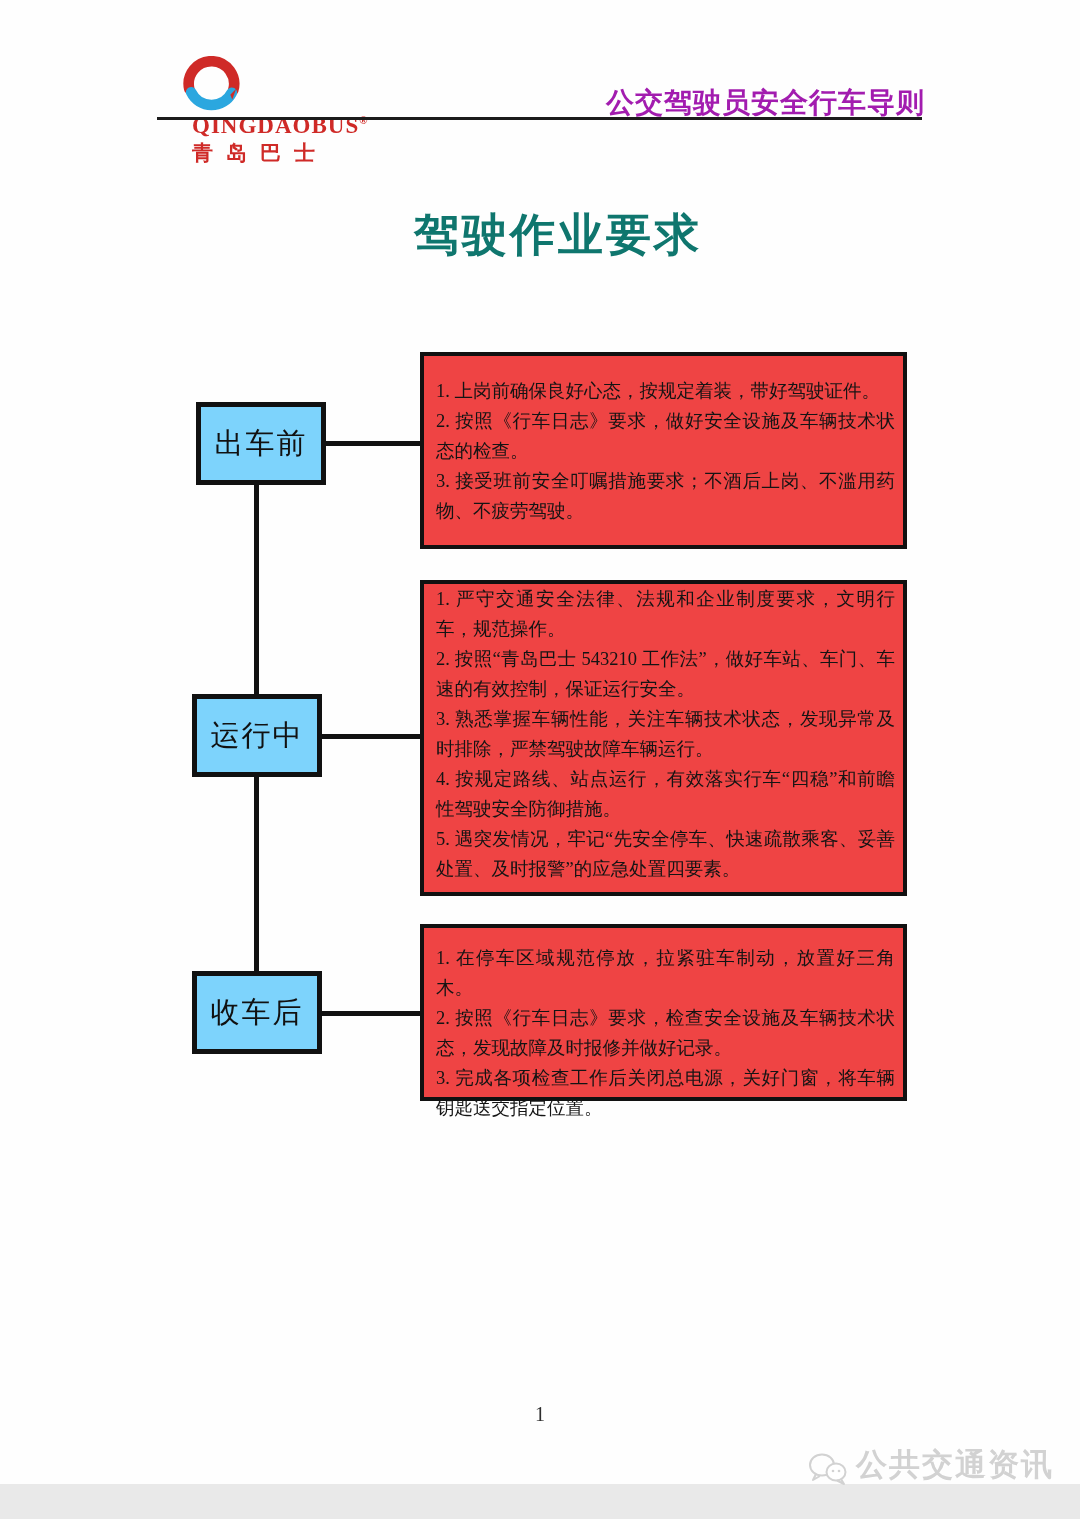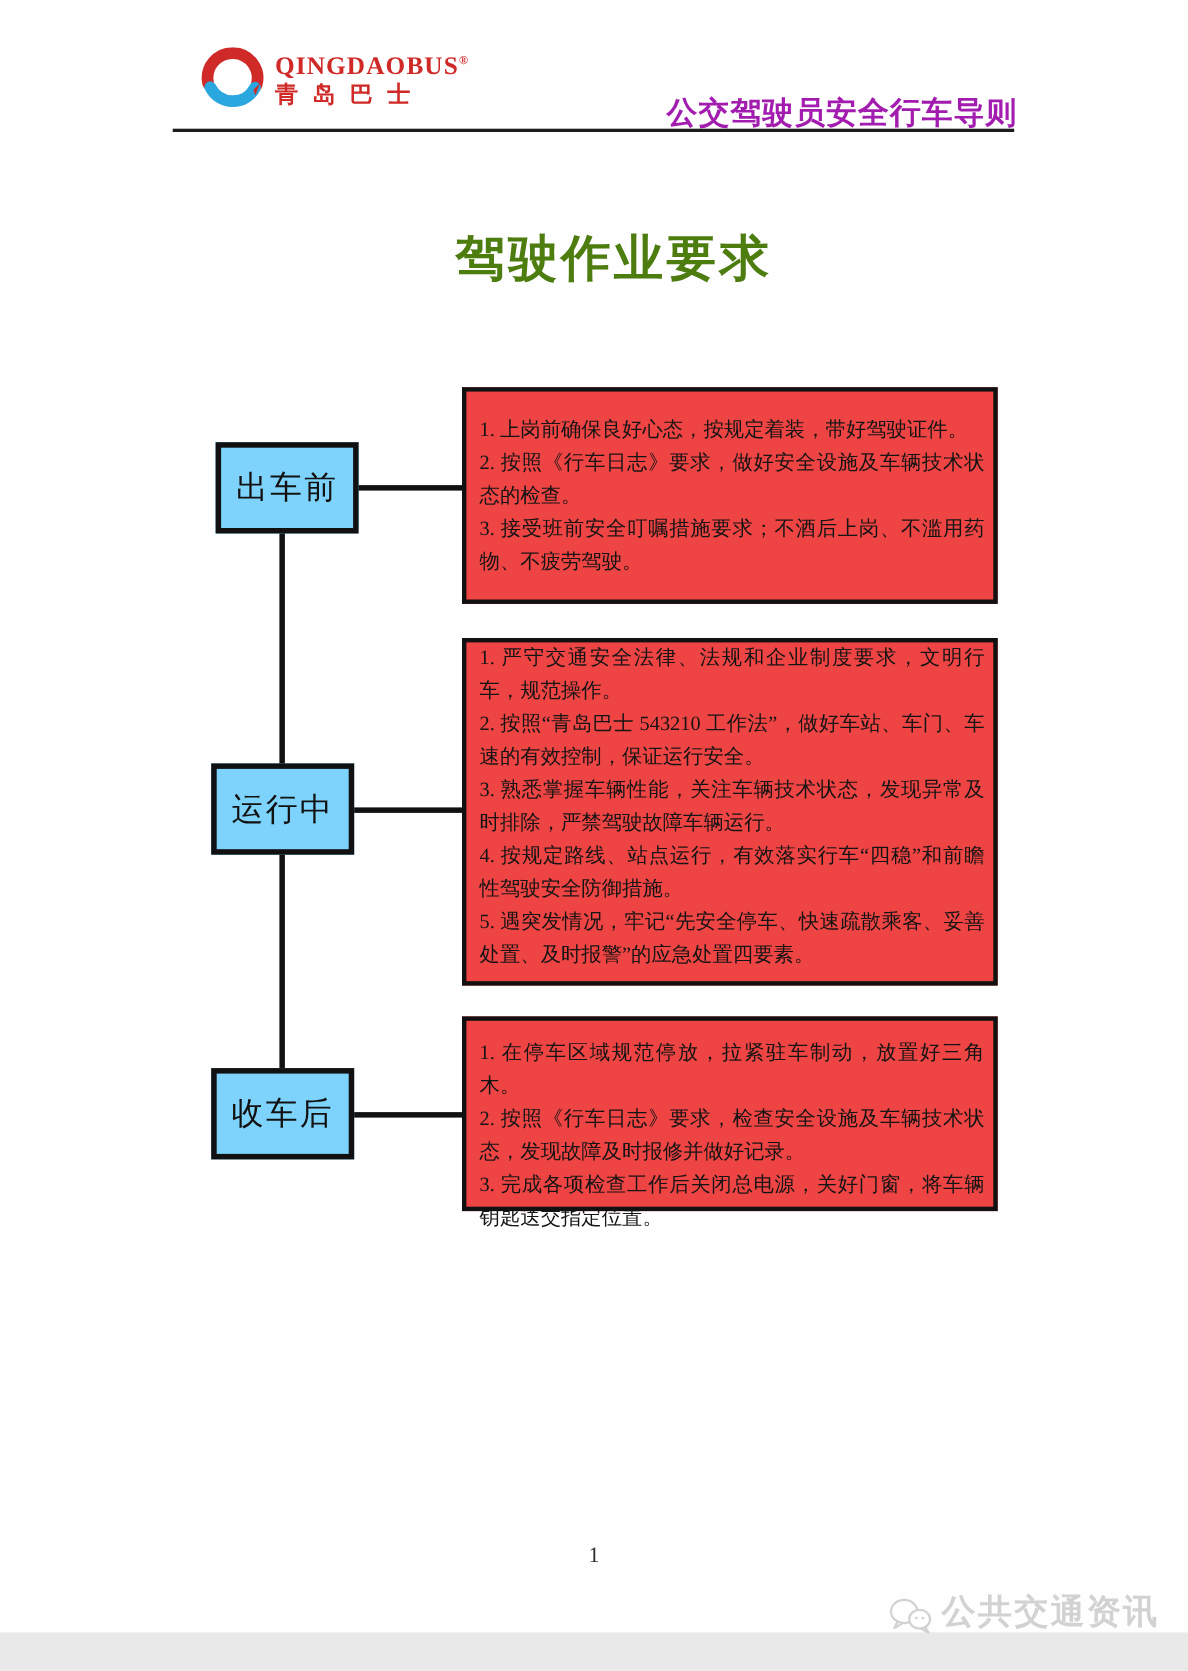--- a/index.html
+++ b/index.html
@@ -5,21 +5,21 @@
   html,body{margin:0;padding:0;background:#ffffff;}
   .page{
     position:relative;
     width:1080px;height:1519px;
     background:#fefefe;
     overflow:hidden;
     font-family:"Liberation Serif","DejaVu Serif",serif;
     color:#1a1a1a;
   }
   
-  .logo{position:absolute;left:182px;top:43px;display:flex;align-items:center;}
+  .logo{position:absolute;left:182px;top:56px;display:flex;align-items:flex-start;flex-direction:column;}
   .logo-icon{width:58px;height:58px;display:block;}
   .logo-text{margin-left:10px;line-height:1;}
   .brand-en{
     font-family:"Liberation Serif","DejaVu Serif",serif;
     font-weight:bold;font-size:23px;color:#cf2a27;letter-spacing:1px;
   }
   .brand-en sup{font-size:11px;vertical-align:super;}
   .brand-cn{
     margin-top:5px;
     font-family:"Liberation Sans","DejaVu Sans",sans-serif;
@@ -32,21 +32,21 @@
     font-size:28px;font-weight:600;color:#a21caf;letter-spacing:1px;
   }
   .header-rule{
     position:absolute;left:157px;top:117px;width:765px;height:3px;
     background:#1c1c1c;
   }
   
   .page-title{
     position:absolute;left:414px;top:205px;margin:0;
     font-family:"Liberation Sans","DejaVu Sans",sans-serif;
-    font-size:45px;font-weight:900;color:#4d7c0f;letter-spacing:3px;
+    font-size:45px;font-weight:900;color:#0f766e;letter-spacing:3px;
   }
   
   .stage-label{
     position:absolute;width:130px;height:83px;
     border:5px solid #111;background:#7dd3fc;box-sizing:border-box;
     display:flex;align-items:center;justify-content:center;
     font-family:"Liberation Sans","DejaVu Sans",sans-serif;
     font-size:29px;font-weight:500;color:#111;letter-spacing:2px;
     z-index:2;
   }

